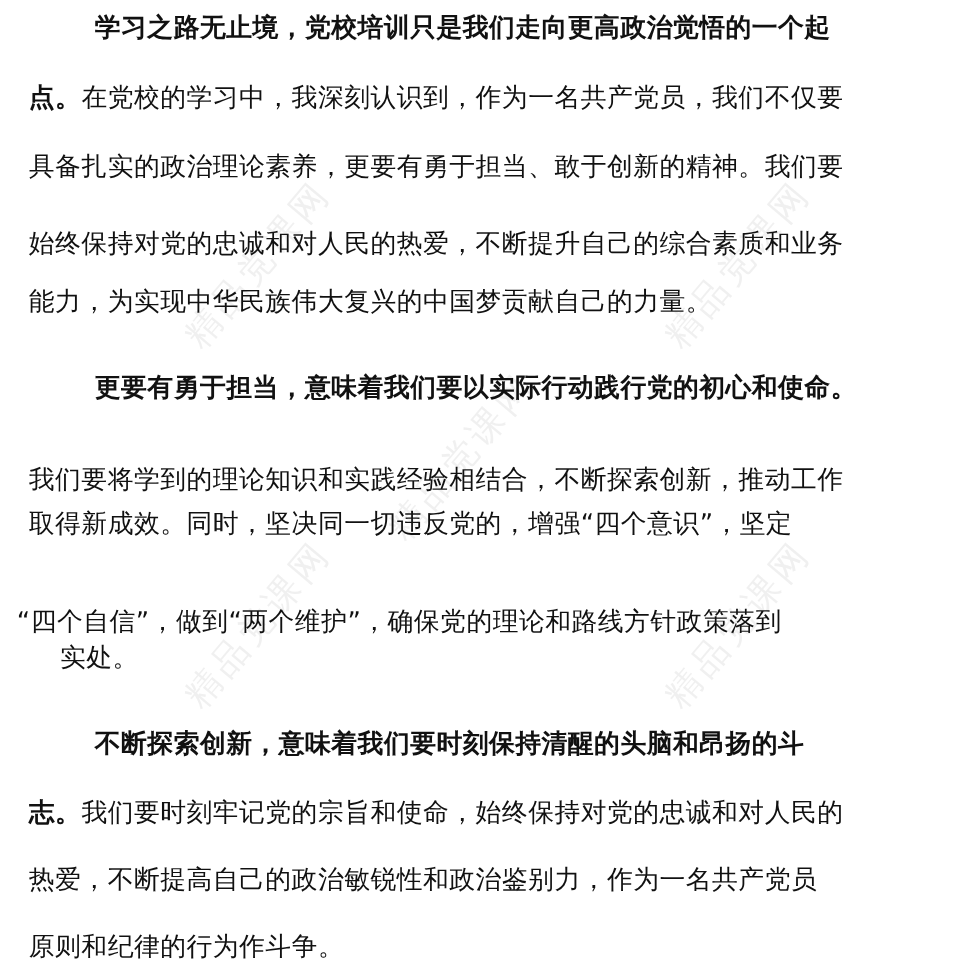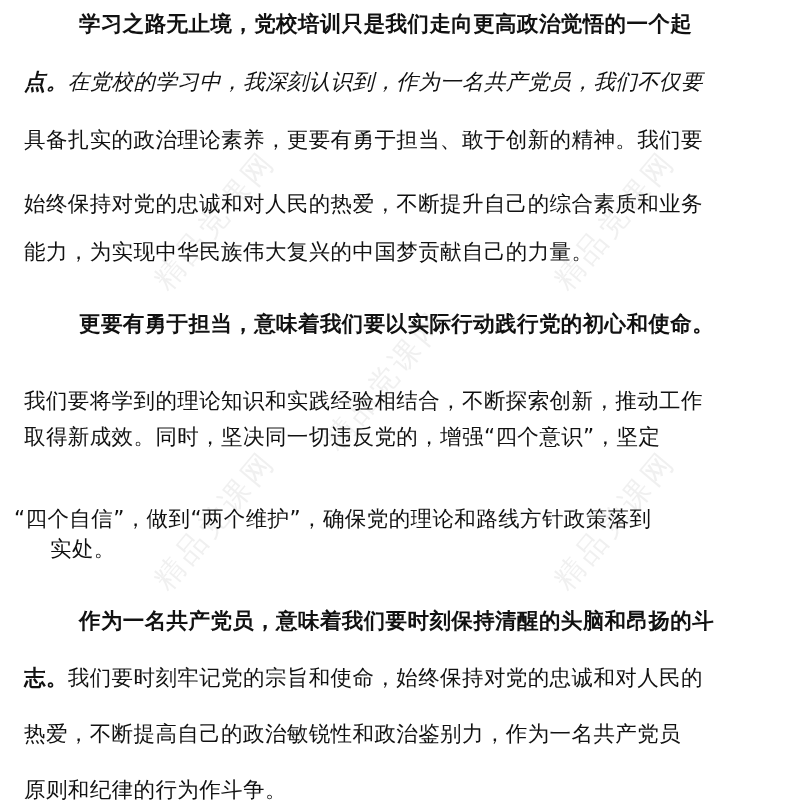--- a/index.html
+++ b/index.html
@@ -29,34 +29,34 @@
 <div class="doc">
 
   <div class="wm" style="left:130px; top:200px;">精品党课网</div>
   <div class="wm" style="left:530px; top:200px;">精品党课网</div>
   <div class="wm" style="left:300px; top:360px;">精品党课网</div>
   <div class="wm" style="left:130px; top:500px;">精品党课网</div>
   <div class="wm" style="left:530px; top:500px;">精品党课网</div>
 
   <div>
     <div class="line indent" style="top:10px;"><span class="b">学习之路无止境，党校培训只是我们走向更高政治觉悟的一个起</span><span></span></div>
-    <div class="line" style="top:68px;font-style:italic;"><span class="b">点。</span><span>在党校的学习中，我深刻认识到，作为一名共产党员，我们不仅要</span></div>
+    <div class="line" style="top:68px;"><span class="b">点。</span><span>在党校的学习中，我深刻认识到，作为一名共产党员，我们不仅要</span></div>
     <div class="line" style="top:126px;"><span class="b"></span><span>具备扎实的政治理论素养，更要有勇于担当、敢于创新的精神。我们要</span></div>
     <div class="line" style="top:190px;"><span class="b"></span><span>始终保持对党的忠诚和对人民的热爱，不断提升自己的综合素质和业务</span></div>
     <div class="line" style="top:238px;"><span class="b"></span><span>能力，为实现中华民族伟大复兴的中国梦贡献自己的力量。</span></div>
   </div>
 
   <div>
     <div class="line indent" style="top:310px;"><span class="b">更要有勇于担当，意味着我们要以实际行动践行党的初心和使命。</span><span></span></div>
     <div class="line" style="top:387px;"><span class="b"></span><span>我们要将学到的理论知识和实践经验相结合，不断探索创新，推动工作</span></div>
     <div class="line" style="top:423px;"><span class="b"></span><span>取得新成效。同时，坚决同一切违反党的，增强“四个意识”，坚定</span></div>
     <div class="line" style="top:505px; left:14px;"><span class="b"></span><span>“四个自信”，做到“两个维护”，确保党的理论和路线方针政策落到</span></div>
     <div class="line" style="top:535px;margin-left:26px;"><span class="b"></span><span>实处。</span></div>
   </div>
 
   <div>
-    <div class="line indent" style="top:607px;"><span class="b">作为一名共产党员，意味着我们要时刻保持清醒的头脑和昂扬的斗</span><span></span></div>
+    <div class="line indent" style="top:607px;"><span class="b">不断探索创新，意味着我们要时刻保持清醒的头脑和昂扬的斗</span><span></span></div>
     <div class="line" style="top:664px;"><span class="b">志。</span><span>我们要时刻牢记党的宗旨和使命，始终保持对党的忠诚和对人民的</span></div>
     <div class="line" style="top:720px;"><span class="b"></span><span>热爱，不断提高自己的政治敏锐性和政治鉴别力，作为一名共产党员</span></div>
     <div class="line" style="top:776px;"><span class="b"></span><span>原则和纪律的行为作斗争。</span></div>
   </div>
 
 </div>
 
 </body></html>

